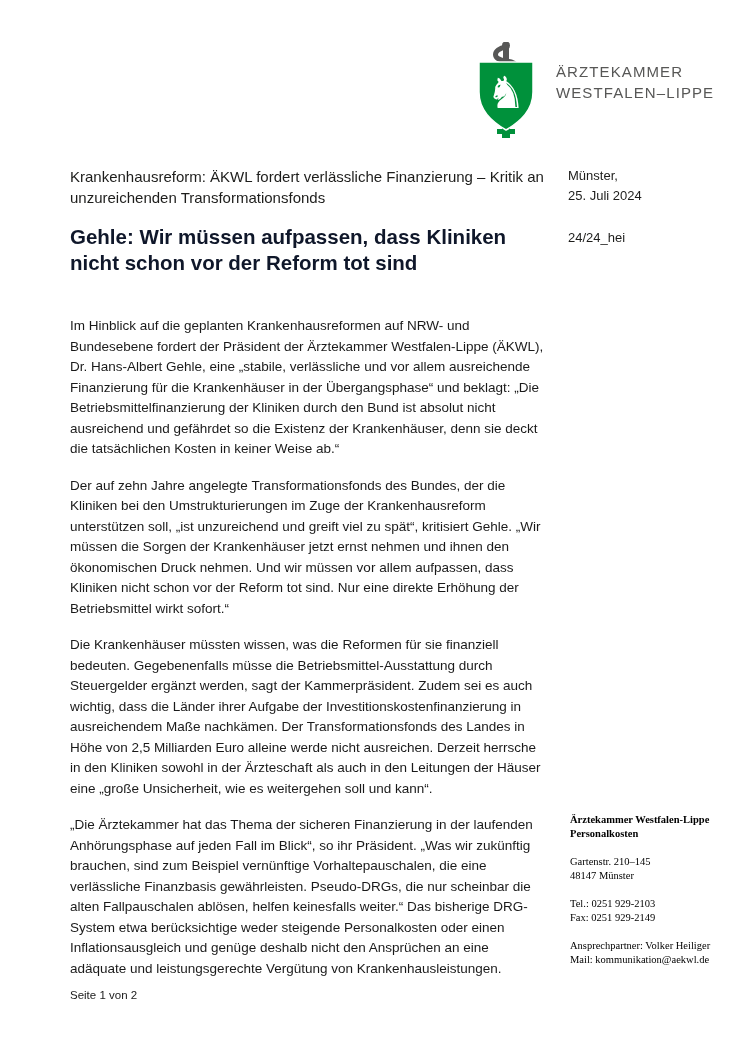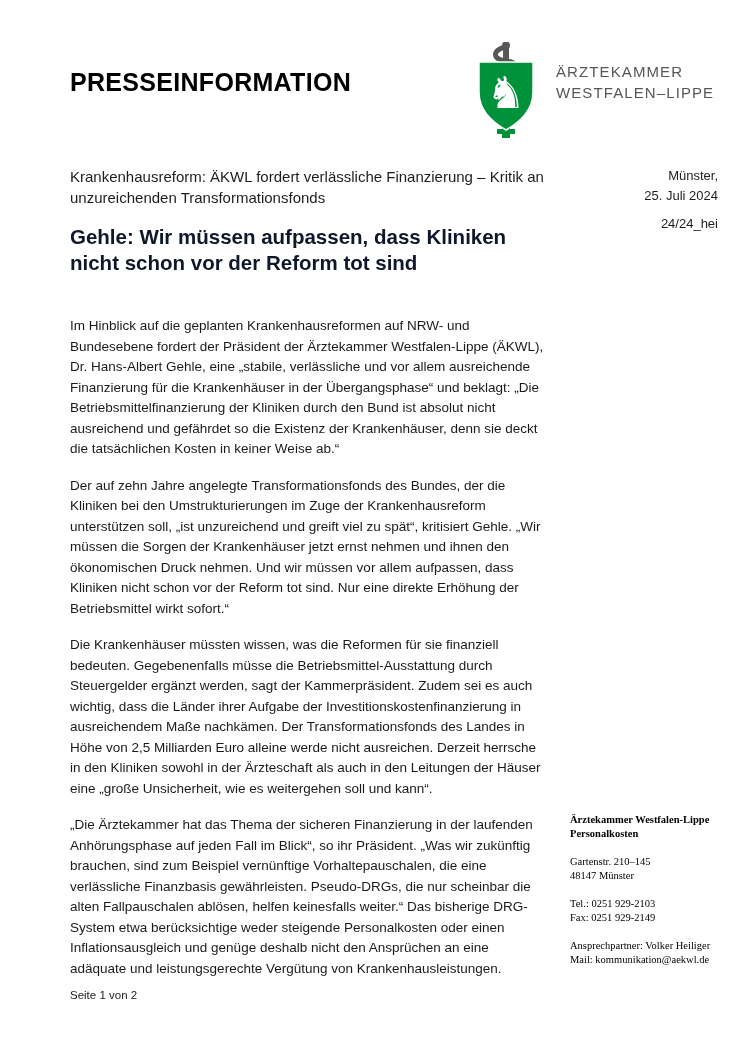--- a/index.html
+++ b/index.html
@@ -44,23 +44,22 @@
     line-height: 21px;
     color: #1d1d1b;
   }
   .meta {
     position: absolute;
     left: 568px; top: 166px;
     width: 150px;
     font-size: 13px;
     line-height: 20px;
     color: #1d1d1b;
-    text-align: right;
   }
-  .meta .ref { margin-top: 8px; }
+  .meta .ref { margin-top: 22px; }
   .headline {
     position: absolute;
     left: 70px; top: 224px;
     width: 490px;
     font-size: 20.5px;
     font-weight: 700;
     line-height: 26px;
     color: #0f172a;
   }
   .body-copy {
@@ -89,21 +88,20 @@
     text-align: left;
     font-size: 11.5px;
     color: #1a1a1a;
   }
 </style>
 </head>
 <body>
 
 <div class="page">
 
-  <div class="kicker">PRESSEINFORMATION</div>
 
   <div class="logo-wrap">
     <svg width="70" height="96" viewBox="0 0 70 96">
 
       <g>
         <rect x="31" y="0" width="6" height="96" rx="3" fill="#575756"></rect>
         <circle cx="34" cy="3.5" r="4" fill="#575756"></circle>
         <path d="M34 5 C20 7, 20 18, 34 19 C48 20, 48 30, 34 31" fill="none" stroke="#575756" stroke-width="5" stroke-linecap="round"></path>
 
         <g>

